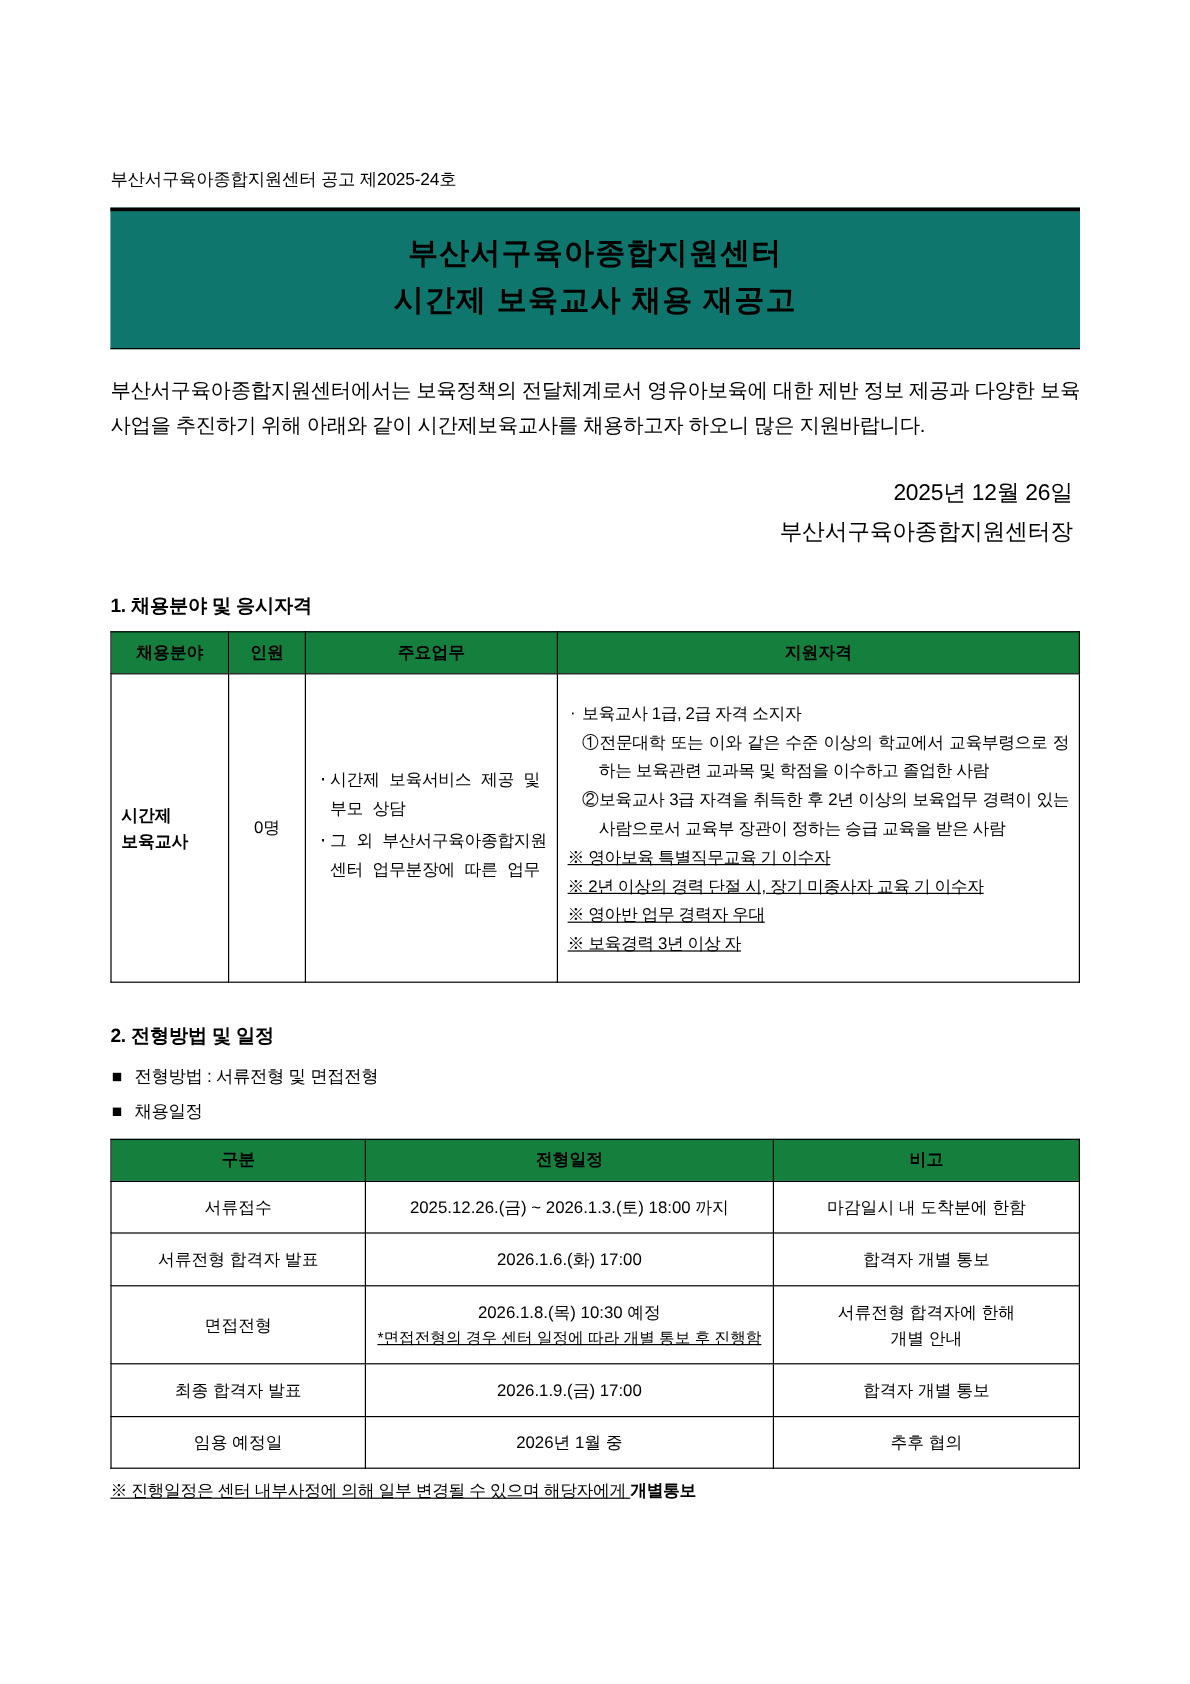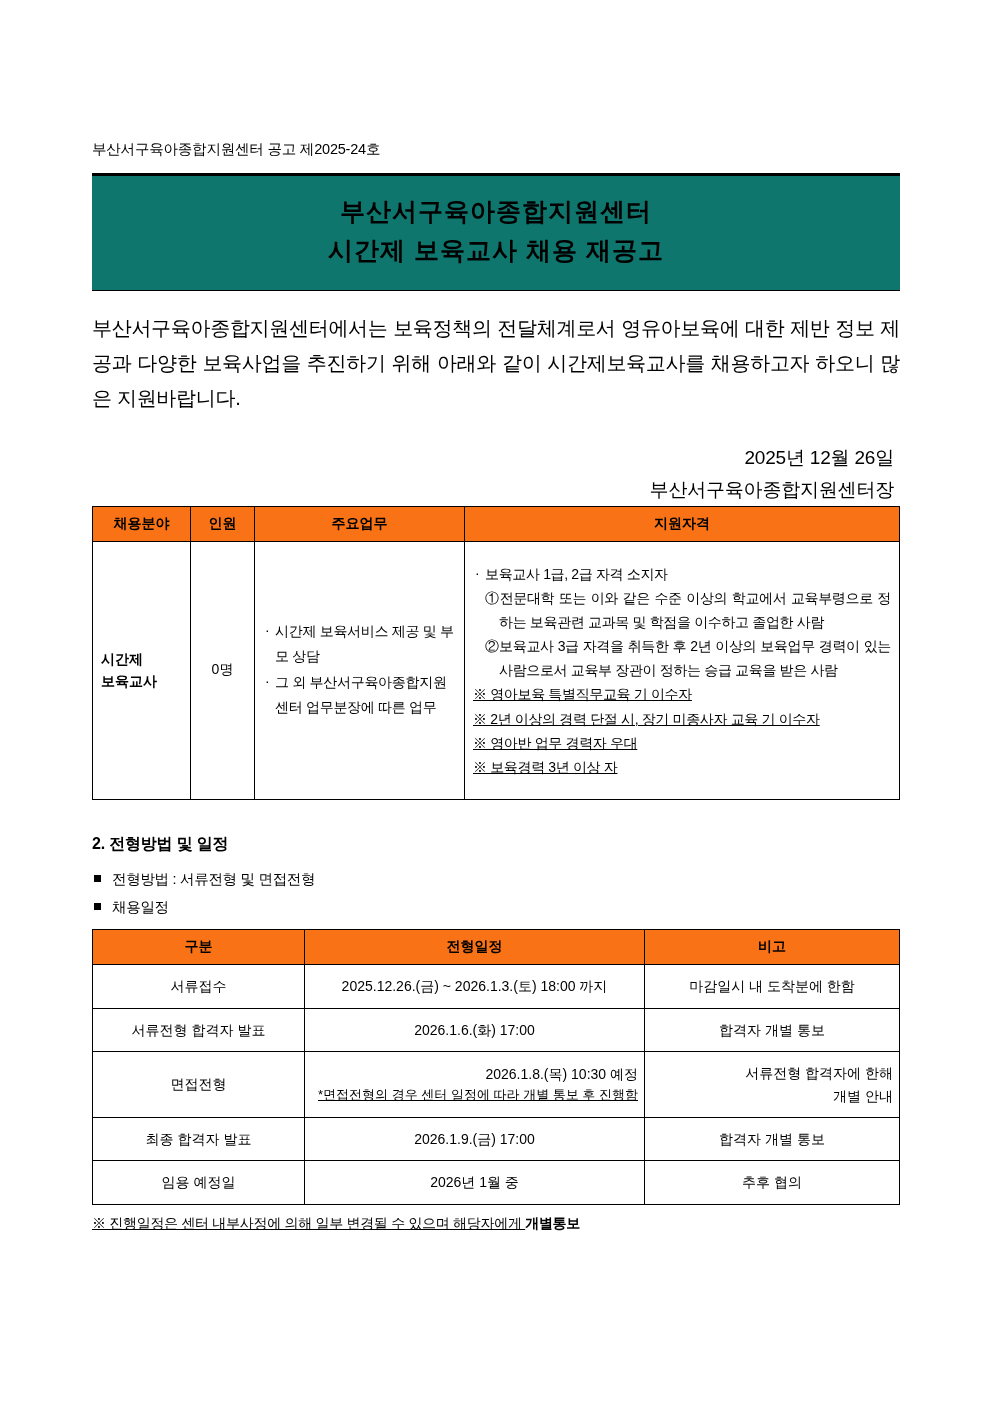--- a/index.html
+++ b/index.html
@@ -35,21 +35,21 @@
     padding: 16px 0 20px 0;
   }
   .title-line {
     font-size: 25px;
     font-weight: bold;
     letter-spacing: 1px;
     line-height: 1.55;
   }
   .intro {
     margin-top: 20px;
-    font-size: 20px;
+    font-size: 17px;
     line-height: 1.75;
     text-align: justify;
     letter-spacing: -0.3px;
   }
   .sign-block {
     margin-top: 26px;
     text-align: right;
     font-size: 19px;
     line-height: 1.7;
     letter-spacing: -0.2px;
@@ -71,34 +71,35 @@
     border: 1.5px solid #000;
   }
   table.t1 th, table.t1 td,
   table.t2 th, table.t2 td {
     border: 1px solid #000;
     padding: 20px 8px;
     font-size: 14px;
     vertical-align: middle;
   }
   table.t1 th, table.t2 th {
-    background: #f97316;
+    background: #15803d;
     font-weight: bold;
     text-align: center;
     padding: 8px 4px;
   }
   .c-center { text-align: center; }
   .cell-field {
     text-align: left;
     font-weight: bold;
     line-height: 1.6;
   }
   .dashlist {
     line-height: 1.75;
     letter-spacing: -0.3px;
+    font-family: Liberation Mono, monospace;
   }
   .dashlist .li {
     position: relative;
     padding-left: 12px;
     margin-bottom: 2px;
   }
   .dashlist .li:before {
     content: "·";
     position: absolute;
     left: 2px;
@@ -139,41 +140,42 @@
   }
   table.t2 { margin-top: 8px; }
   table.t2 td { padding: 10px 6px; line-height: 1.6; }
   .small-note {
     margin-top: 10px;
     font-size: 14px;
     letter-spacing: -0.3px;
   }
   .small-note .u-all { text-decoration: underline; }
   .bold { font-weight: bold; }
-  .multi { line-height: 1.6; text-align: right; }
+  .multi { line-height: 1.6; }
 </style>
 </head>
 <body>
 
 <div class="page">
 
   <div class="doc-number">부산서구육아종합지원센터 공고 제2025-24호</div>
 
   <div class="title-box">
     <div class="title-line">부산서구육아종합지원센터</div>
     <div class="title-line">시간제 보육교사 채용 재공고</div>
   </div>
 
   <div class="intro">부산서구육아종합지원센터에서는 보육정책의 전달체계로서 영유아보육에 대한 제반 정보 제공과 다양한 보육사업을 추진하기 위해 아래와 같이 시간제보육교사를 채용하고자 하오니 많은 지원바랍니다.</div>
 
   <div class="sign-block">
     <div>2025년 12월 26일</div>
     <div>부산서구육아종합지원센터장</div>
   </div>
 
+  <div class="section-head">1. 채용분야 및 응시자격</div>
 
   <table class="t1">
     <colgroup>
       <col style="width:98px">
       <col style="width:64px">
       <col style="width:210px">
       <col>
     </colgroup>
     <thead>
       <tr>

